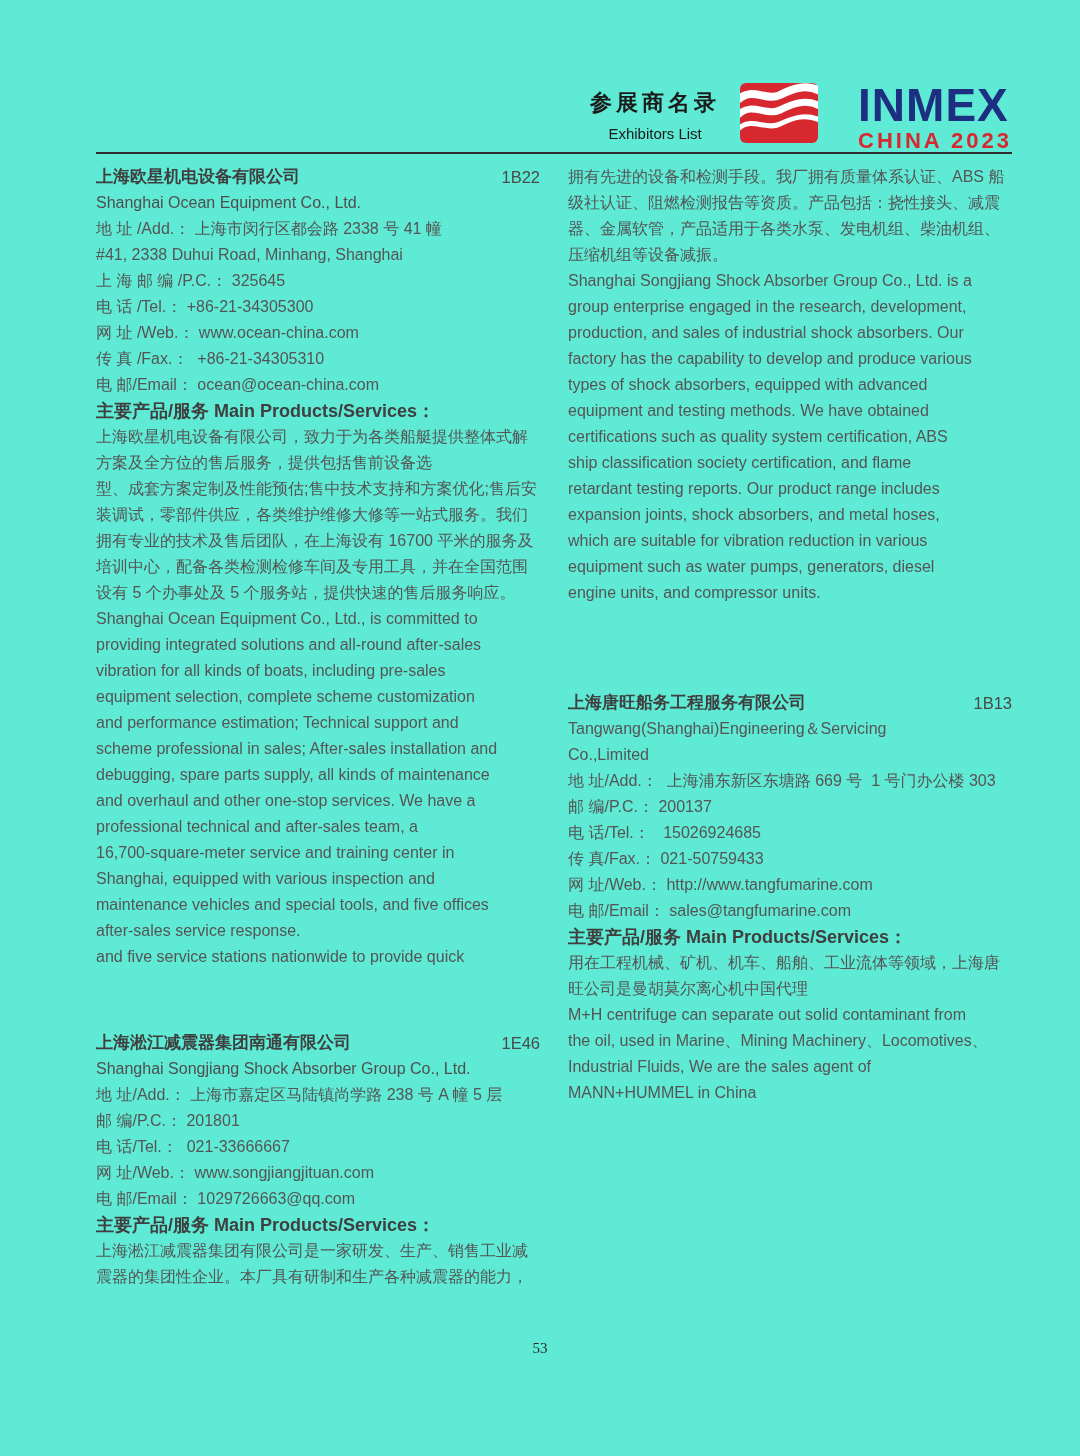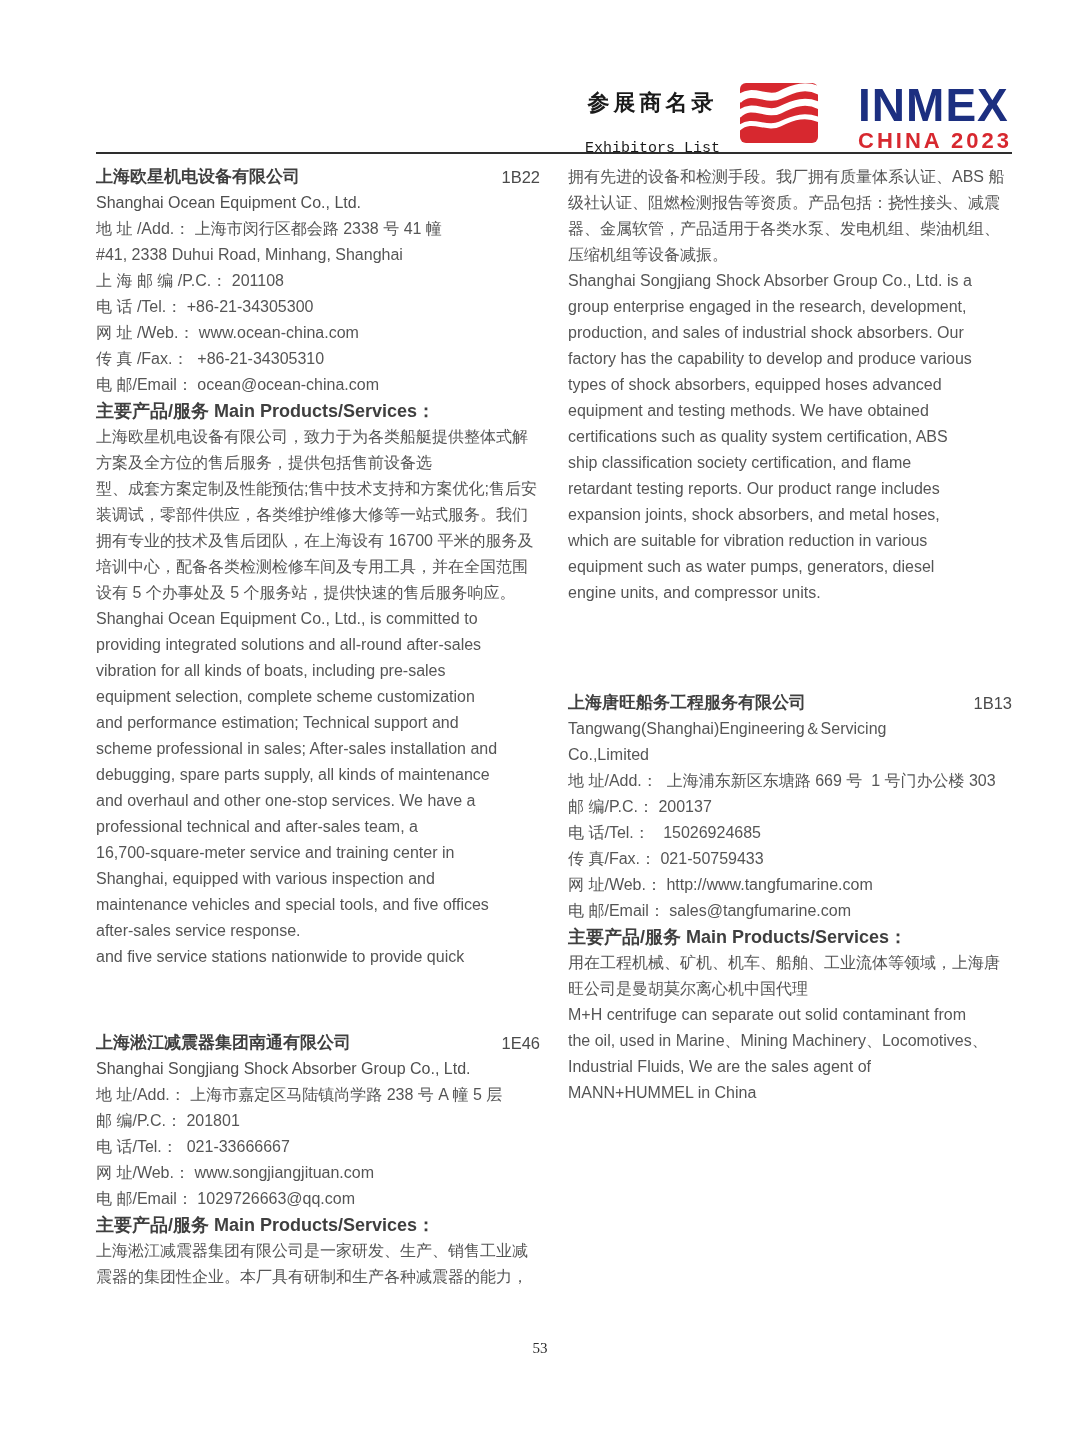--- a/index.html
+++ b/index.html
@@ -1,34 +1,34 @@
 <!DOCTYPE html>
 <html><head>
 <meta charset="utf-8">
 <style>
   html,body { margin:0; padding:0; background:#e8e8e8; }
   .page {
     position:relative; width:1080px; height:1456px; margin:0 auto;
-    background:#ffffff; overflow:hidden;
+    background:#5eead4; overflow:hidden;
     font-family:"Liberation Sans","DejaVu Sans",sans-serif;
   }
 
   
   .header {
     position:absolute; top:82px; right:68px;
     display:flex; align-items:flex-start; gap:20px;
   }
   .header-titles { text-align:center; padding-top:6px; }
   .title-cn {
     font-family:"Liberation Serif","DejaVu Serif",serif;
     font-size:22px; font-weight:bold; color:#1a1a1a; letter-spacing:4px;
   }
   .title-en {
-    font-family:Liberation Mono, monospace;
-    font-size:15px; color:#1a1a1a; margin-top:22px;
+    font-family:Liberation Sans, sans-serif;
+    font-size:15px; color:#1a1a1a; margin-top:7px;
   }
   .logo { display:flex; align-items:flex-start; gap:8px; }
   .logo-text { line-height:1;margin-left:32px; }
   .logo-name { font-size:46px; font-weight:800; color:#1c2f80; letter-spacing:1px; }
   .logo-sub  { font-size:22px; font-weight:800; color:#d7282f; letter-spacing:3px; margin-top:2px; }
   .rule { position:absolute; top:152px; left:96px; width:916px; height:0; border-top:2px solid #2e2e2e; }
 
   
   .content { position:absolute; top:164px; left:96px; width:916px; display:flex; gap:28px; }
   .col { width:444px; }
@@ -87,21 +87,21 @@
 
       <article>
         <div class="name-row">
           <span class="name-cn">上海欧星机电设备有限公司</span>
           <span class="booth">1B22</span>
         </div>
         <div class="name-en">Shanghai Ocean Equipment Co., Ltd.</div>
         <div>
             <div class="line">地 址 /Add.： 上海市闵行区都会路 2338 号 41 幢</div>
             <div class="line">#41, 2338 Duhui Road, Minhang, Shanghai</div>
-            <div class="line">上 海 邮 编 /P.C.： 201108</div>
+            <div class="line">上 海 邮 编 /P.C.： 325645</div>
             <div class="line">电 话 /Tel.： +86-21-34305300</div>
             <div class="line">网 址 /Web.： www.ocean-china.com</div>
             <div class="line">传 真 /Fax.：  +86-21-34305310</div>
             <div class="line">电 邮/Email： ocean@ocean-china.com</div>
           </div>
         <div class="products-label">主要产品/服务  Main Products/Services：</div>
         <div>
             <div class="line">上海欧星机电设备有限公司，致力于为各类船艇提供整体式解</div>
             <div class="line">方案及全方位的售后服务，提供包括售前设备选</div>
             <div class="line">型、成套方案定制及性能预估;售中技术支持和方案优化;售后安</div>
@@ -157,21 +157,21 @@
             <div class="line">拥有先进的设备和检测手段。我厂拥有质量体系认证、ABS 船</div>
             <div class="line">级社认证、阻燃检测报告等资质。产品包括：挠性接头、减震</div>
             <div class="line">器、金属软管，产品适用于各类水泵、发电机组、柴油机组、</div>
             <div class="line">压缩机组等设备减振。</div>
           </div>
         <div>
             <div class="line">Shanghai Songjiang Shock Absorber Group Co., Ltd. is a</div>
             <div class="line">group enterprise engaged in the research, development,</div>
             <div class="line">production, and sales of industrial shock absorbers. Our</div>
             <div class="line">factory has the capability to develop and produce various</div>
-            <div class="line">types of shock absorbers, equipped hoses advanced</div>
+            <div class="line">types of shock absorbers, equipped with advanced</div>
             <div class="line">equipment and testing methods. We have obtained</div>
             <div class="line">certifications such as quality system certification, ABS</div>
             <div class="line">ship classification society certification, and flame</div>
             <div class="line">retardant testing reports. Our product range includes</div>
             <div class="line">expansion joints, shock absorbers, and metal hoses,</div>
             <div class="line">which are suitable for vibration reduction in various</div>
             <div class="line">equipment such as water pumps, generators, diesel</div>
             <div class="line">engine units, and compressor units.</div>
           </div>
       </div>

